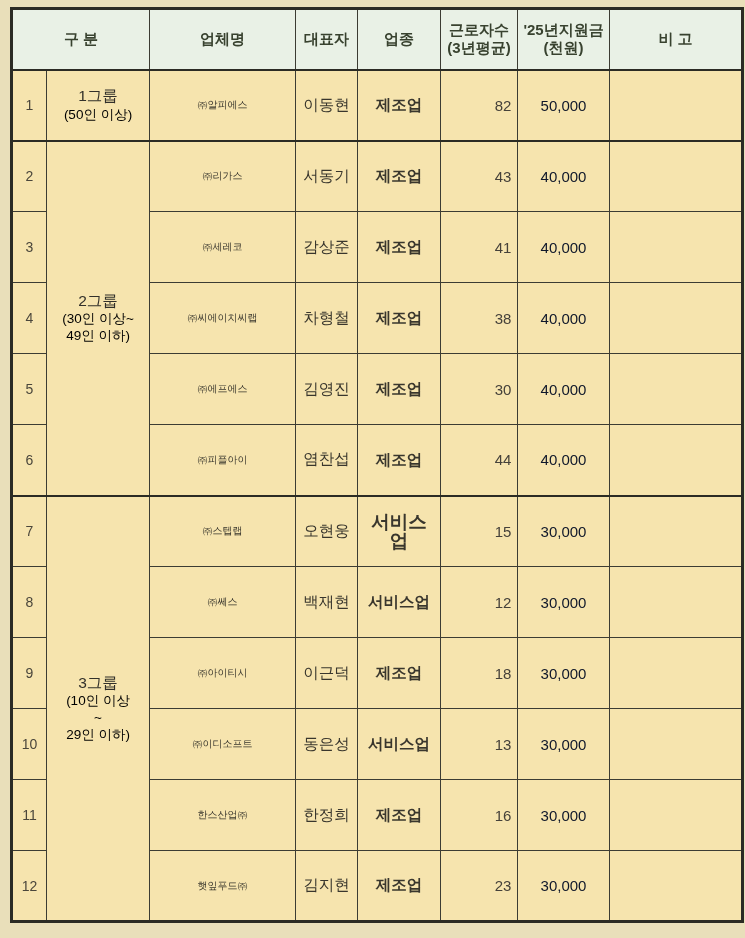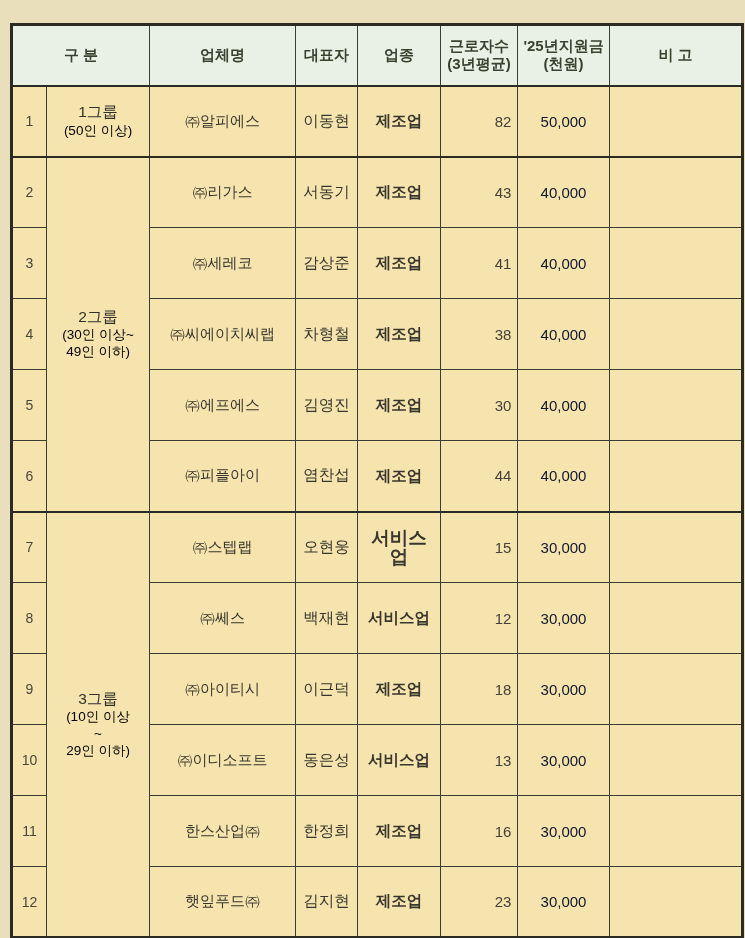--- a/index.html
+++ b/index.html
@@ -13,21 +13,20 @@
     width: 745px; height: 938px;
   }
   table.support-table {
     position: absolute;
     left: 10px; top: 7px;
     width: 731px;
     border-collapse: collapse;
     table-layout: fixed;
     background: #f6e4ae;
     border: 3px solid #2b2b24;
-    margin-top: 16px;
   }
   th, td {
     border: 1.5px solid #3c3c33;
     text-align: center;
     vertical-align: middle;
     color: #39362d;
     overflow: hidden;
   }
   thead tr { height: 61px; }
   thead th {
@@ -38,21 +37,21 @@
     line-height: 1.25;
     white-space: pre-line;
     border-bottom: 2.5px solid #2b2b24;
   }
   tbody tr { height: 71px; }
   tbody tr.group-start td { border-top: 2.5px solid #2b2b24; }
   td.no-cell { font-size: 14px; color: #4a463b; }
   td.group-cell { line-height: 1.3; }
   .g-title { font-weight: normal; font-size: 15.5px; color: #32302a; }
   .g-range { font-size: 13.5px; white-space: pre-line; line-height: 1.25; color: #000000; }
-  td.company-cell { font-size: 15px; }
+  td.company-cell { font-size: 10px; }
   td.rep-cell { font-size: 15.5px; }
   td.industry-cell { font-size: 15.5px; white-space: pre-line; line-height: 1.05; font-weight: bold; }
   td.industry-cell.large { font-size: 18.5px; }
   td.workers-cell { font-size: 15px; color: #45413a; padding-left: 48px; }
   td.grant-cell { font-size: 15px; color: #0f172a; }
   td.note-cell { font-size: 15px; }
   .u-part { text-underline-offset: 2px; }
 </style>
 </head>
 <body>

